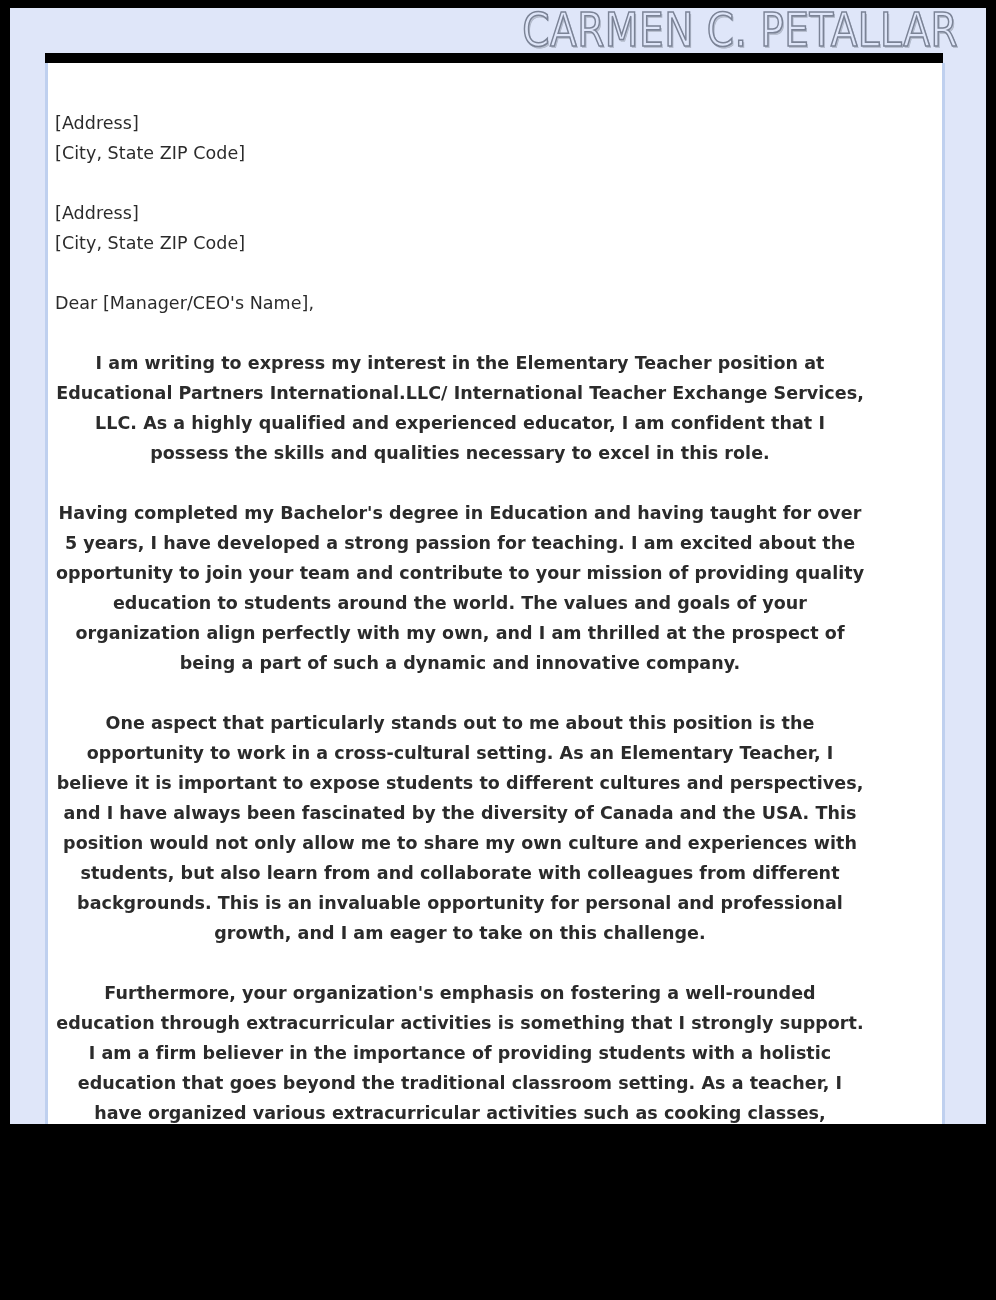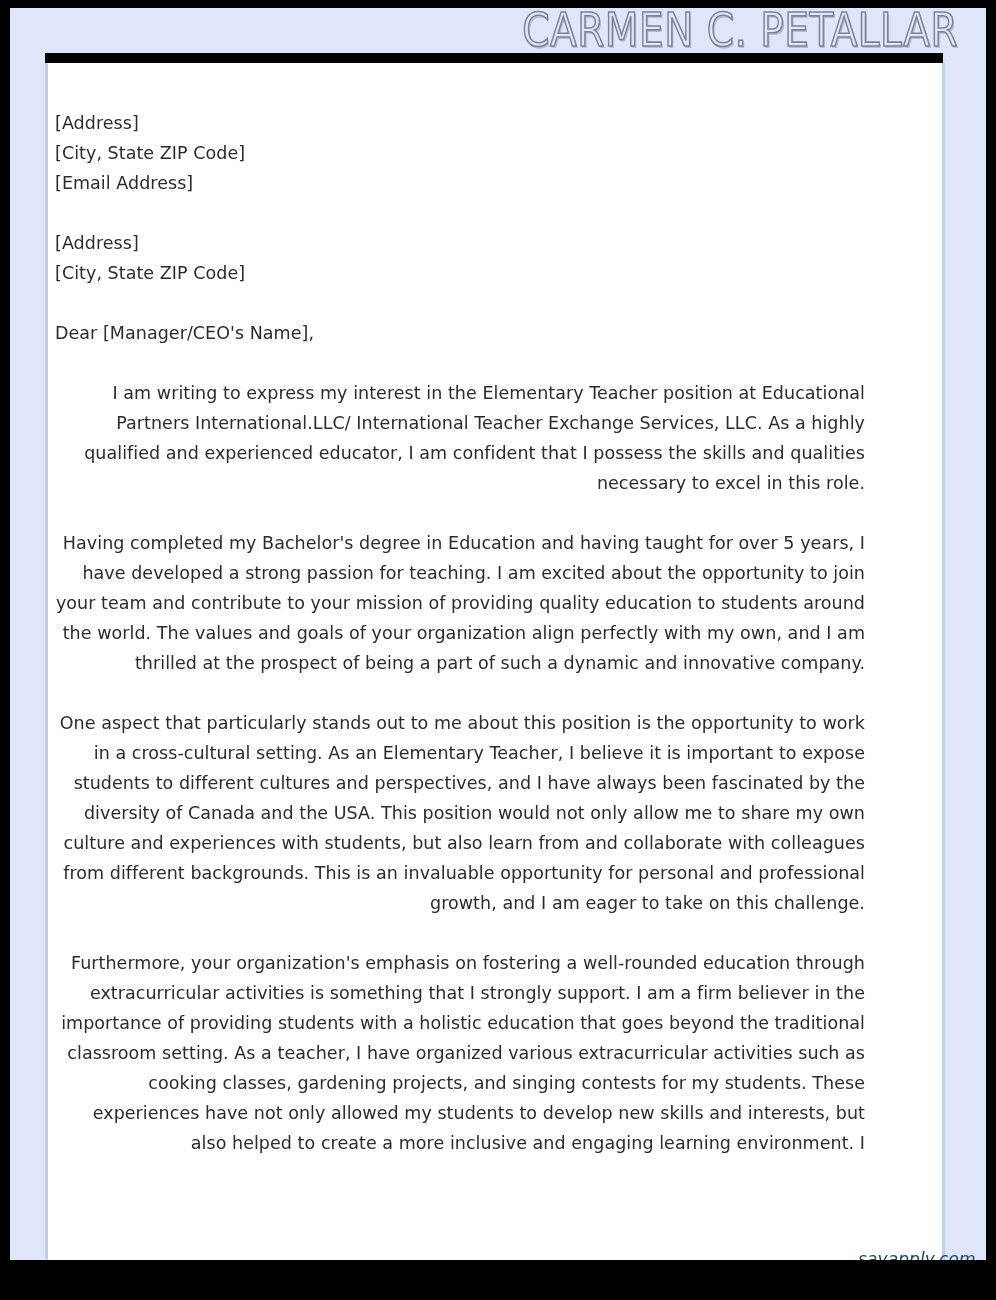--- a/index.html
+++ b/index.html
@@ -10,21 +10,21 @@
     height: 1300px;
     overflow: hidden;
     background: #000000;
     font-family: "Liberation Sans", sans-serif;
   }
 
   
   #doc-frame {
     position: relative;
     width: 996px;
-    height: 1260px;
+    height: 1124px;
     background: #000000;
     overflow: hidden;
   }
 
   
   #page-background {
     position: absolute;
     left: 10px;
     top: 8px;
     width: 976px;
@@ -99,21 +99,22 @@
     letter-spacing: 0.05px;
   }
 
   .addr-block { margin: 0 0 30px 0; }
   .addr-line  { display: block; white-space: nowrap; }
 
   .salutation { margin: 13px 0 30px 0; }
 
   .letter-para {
     margin: 0 0 30px 0;
-    text-align: right;
+    text-align: center;
+    font-weight: bold;
   }
 
   
   #watermark {
     position: absolute;
     left: 848px;
     top: 1243px;
     font-family: "DejaVu Sans", sans-serif;
     font-size: 17px;
     line-height: 16px;
@@ -136,21 +137,20 @@
 
     <div id="header-rule"></div>
 
     <div id="letter-card"></div>
 
     <div id="letter-body">
 
       <div class="addr-block">
         <span class="addr-line">[Address]</span>
         <span class="addr-line">[City, State ZIP Code]</span>
-        <span class="addr-line">[Email Address]</span>
       </div>
 
       <div class="addr-block">
         <span class="addr-line">[Address]</span>
         <span class="addr-line">[City, State ZIP Code]</span>
       </div>
 
       <p class="salutation">Dear [Manager/CEO's Name],</p>
 
       <p class="letter-para">I am writing to express my interest in the Elementary Teacher position at Educational Partners International.LLC/ International Teacher Exchange Services, LLC. As a highly qualified and experienced educator, I am confident that I possess the skills and qualities necessary to excel in this role.</p>

